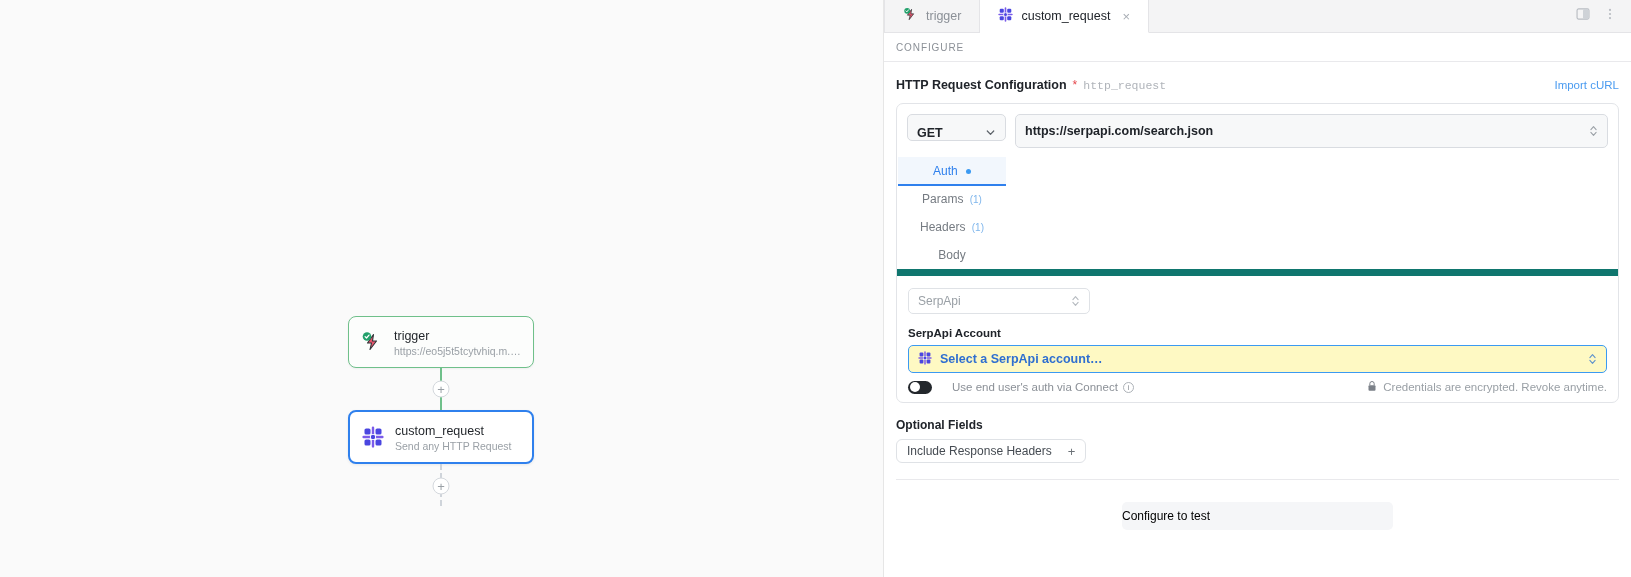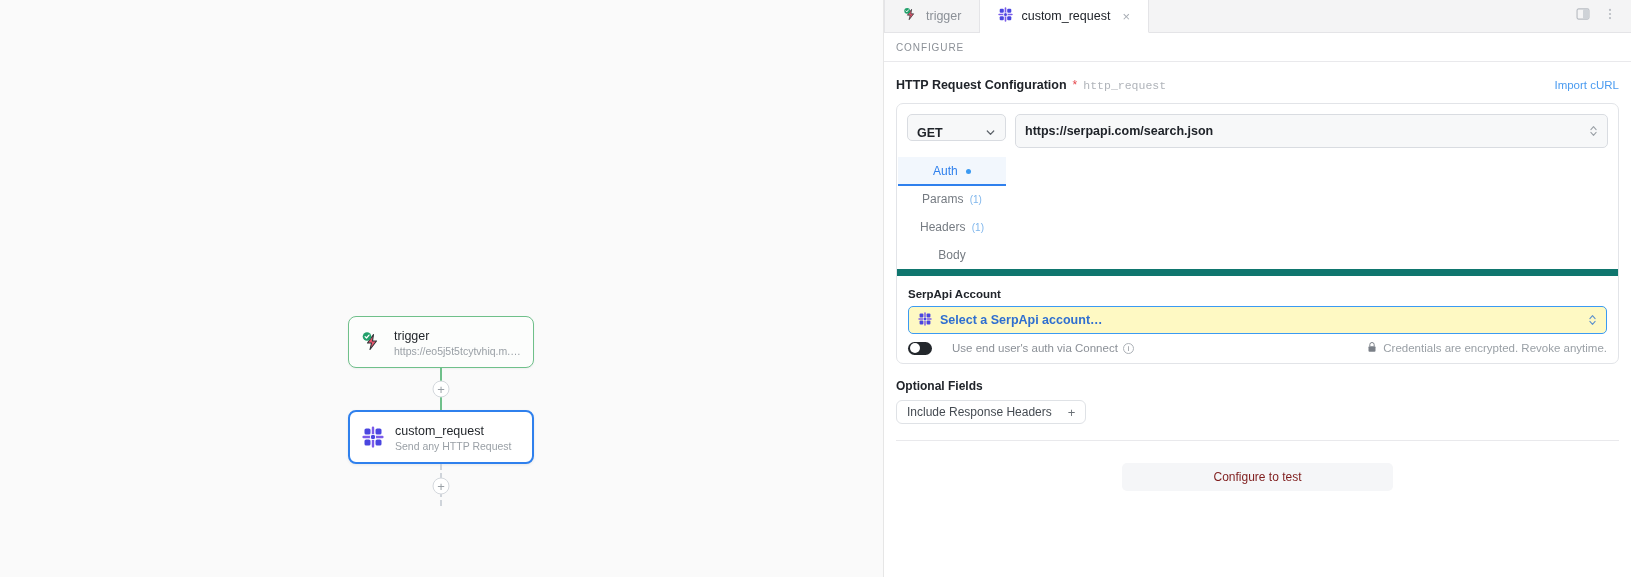--- a/index.html
+++ b/index.html
@@ -214,22 +214,22 @@
     border:1px solid #dfe2e6; border-radius:6px; background:#ffffff;
     font-size:12px; color:#454b52;
   }
   .opt-plus { color:#6b7177; font-size:13px; }
 
   .divider { border-top:1px solid #e9e9ec; margin-top:16px; }
 
   .test-area { padding-top:22px; display:flex; justify-content:center; }
   .test-btn {
     width:271px; height:28px; border-radius:5px; background:#f5f6f8;
-    display:flex; align-items:center; justify-content:center;
-    font-size:12px; color:#7f1d1d;
+    display:flex; align-items:center; justify-content:flex-start;
+    font-size:12px; color:#000000;
   }
 </style>
 </head>
 <body>
 
 <div class="app">
 
   <div class="canvas">
     <div class="flow">
 
@@ -378,20 +378,28 @@
             <span class="cnt">(1)</span>
           </div>
           <div class="tab2">
             <span>Body</span>
           </div>
         </div>
 
         <div class="auth-body">
 
 
+          <div class="authtype-select">
+            <span>SerpApi</span>
+            <span class="spinner">
+              <svg viewBox="0 0 10 16" width="9" height="14">
+                <path d="M2 6.5 L5 3 L8 6.5 M2 9.5 L5 13 L8 9.5" fill="none" stroke="#b4b9bf" stroke-width="1.2" stroke-linecap="round" stroke-linejoin="round"></path>
+              </svg>
+            </span>
+          </div>
 
           <div class="fld-label">SerpApi Account</div>
 
           <div class="account-select">
             <span>
               <svg viewBox="0 0 22 22" width="14" height="14">
                 <g fill="#4a46e0">
                   <rect x="2.5" y="2.5" width="6" height="6" rx="1.6"></rect>
                   <rect x="13.5" y="2.5" width="6" height="6" rx="1.6"></rect>
                   <rect x="2.5" y="13.5" width="6" height="6" rx="1.6"></rect>

